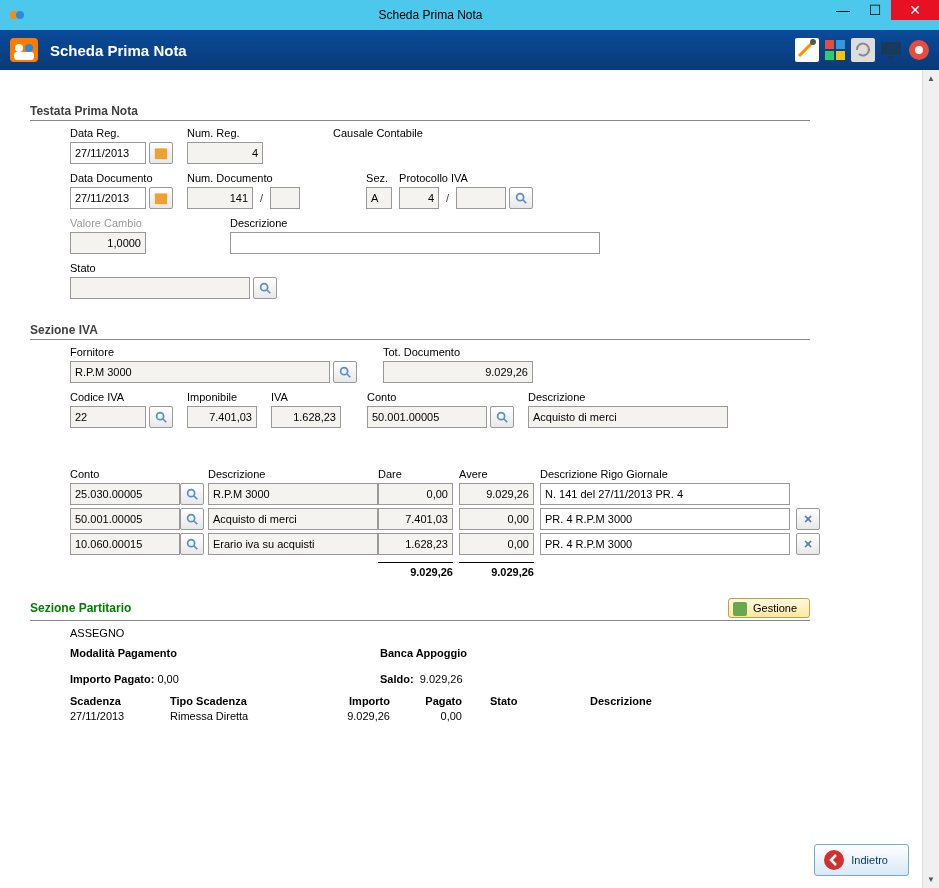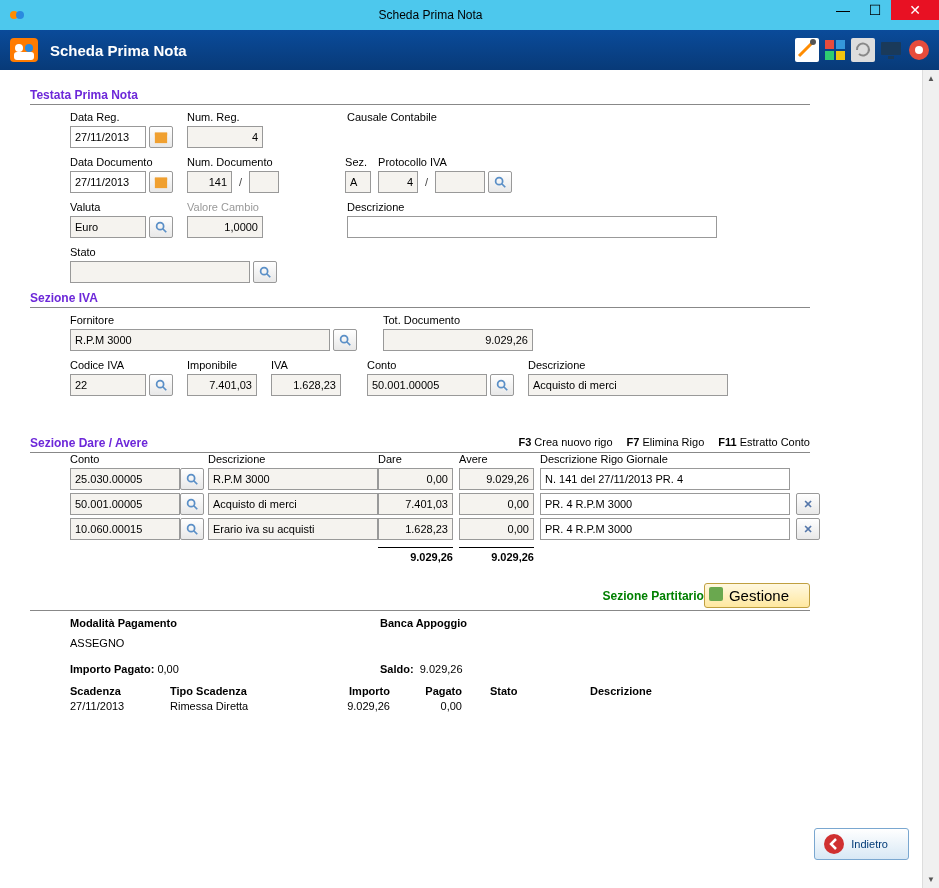--- a/index.html
+++ b/index.html
@@ -23,21 +23,21 @@
 
 
 .content { height: calc(888px - 30px - 40px); display: flex; }
 .scroll-area { flex: 1; padding: 10px 30px 0 30px; overflow-y: auto; background: #fff; }
 .vscroll { width: 17px; background: #f0f0f0; border-left: 1px solid #ddd; position: relative; }
 .vscroll .up-arrow, .vscroll .down-arrow { width:100%; height:17px; display:flex; align-items:center; justify-content:center; color:#555; font-size:8px; }
 .vscroll .up-arrow { position:absolute; top:0; }
 .vscroll .down-arrow { position:absolute; bottom:0; }
 
 
-.section-title { color: #6d28d9; font-weight: bold; font-size: 12px; margin: 8px 0 6px; border-bottom: 1px solid #888; padding-bottom: 2px; width: 780px; }
+.section-title { color: #404040; font-weight: bold; font-size: 12px; margin: 24px 0 6px; border-bottom: 1px solid #888; padding-bottom: 2px; width: 780px; }
 .section-body { padding-left: 40px; }
 
 
 .row { display: flex; align-items: flex-start; margin-bottom: 8px; gap: 0; }
 .field { display: flex; flex-direction: column; margin-right: 14px; }
 .field .label { color: #000; margin-bottom: 3px; font-size: 11px; }
 .field .label.disabled { color: #999; }
 .field .input-row { display: flex; align-items: center; gap: 3px; }
 input[type="text"] { height: 22px; border: 1px solid #999; padding: 0 4px; background: #fff; font-size: 11px; }
 input[readonly], input.readonly { background: #f5f3ef; }
@@ -65,36 +65,36 @@
 .da-table .col-avere { width: 75px; }
 .da-table .col-rigo { width: 250px; }
 .da-table .col-del { width: 30px; }
 .da-table input { width: 100%; }
 .da-table .head { font-size: 11px; color: #000; }
 .da-table .totals { border-top: 1px solid #000; margin-top: 4px; padding-top: 3px; font-weight: bold; }
 .del-btn { width:24px; height:22px; border:1px solid #999; background: linear-gradient(#fff,#e8e8e8); border-radius:2px; display:flex; align-items:center; justify-content:center; color:#5577aa; font-weight:bold; cursor:pointer; }
 
 
 .partitario-header { display: flex; align-items: center; width: 780px; border-bottom: 1px solid #888; padding-bottom: 2px; margin: 20px 0 6px; }
-.partitario-header .title { color: #008000; font-weight: bold; font-size: 12px; flex: 1; text-align: right; }
-.gestione-btn { border: 1px solid #c0a040; background: linear-gradient(#fff8e0,#ffe8a0); padding: 3px 20px 3px 24px; border-radius: 3px; position: relative; cursor: pointer; font-size: 15px; }
+.partitario-header .title { color: #008000; font-weight: bold; font-size: 12px; flex: 1; }
+.gestione-btn { border: 1px solid #c0a040; background: linear-gradient(#fff8e0,#ffe8a0); padding: 3px 12px 3px 24px; border-radius: 3px; position: relative; cursor: pointer; font-size: 11px; }
 .gestione-btn::before { content: ''; position: absolute; left: 4px; top: 3px; width: 14px; height: 14px; background: #6aa84f; border-radius: 2px; }
 
 .part-body { padding-left: 40px; width: 780px; }
 .part-row { display: flex; margin-bottom: 8px; }
 .part-label { font-weight: bold; }
 .part-col1 { width: 310px; }
 .part-col2 { width: 240px; }
 
 .sched-head { display: flex; font-weight: bold; margin-top: 10px; }
 .sched-row { display: flex; margin-top: 3px; }
 .sc-c1 { width: 100px; } .sc-c2 { width: 150px; } .sc-c3 { width: 90px; text-align: right; padding-right: 20px; } .sc-c4 { width: 80px; text-align: right; padding-right: 28px; } .sc-c5 { width: 100px; } .sc-c6 { width: 120px; }
 
 
-.footer { position: fixed; bottom: 28px; right: 30px; }
+.footer { position: fixed; bottom: 12px; right: 30px; }
 .back-btn { border: 1px solid #7aa7d0; background: linear-gradient(#ffffff,#d8e8f5); padding: 8px 20px 8px 36px; border-radius: 3px; position: relative; cursor: pointer; color: #003a77; font-size: 12px; }
 .back-btn .arrow { position: absolute; left: 8px; top: 50%; transform: translateY(-50%); width: 22px; height: 22px; }
 </style>
 </head>
 <body>
 
 <div class="titlebar">
   <div class="app-icon">
     <svg viewBox="0 0 18 18">
         <circle cx="6" cy="9" r="4" fill="#ff8c00"></circle>
@@ -173,42 +173,42 @@
                 </svg>
               </div>
       </div>
     </div>
     <div class="field">
       <div class="label">Num. Reg.</div>
       <div class="input-row">
               <input type="text" class="readonly right" readonly="" style="width: 76px;" value="4">
             </div>
     </div>
-    <div class="field" style="margin-left:70px">
+    <div class="field" style="margin-left:56px">
       <div class="label">Causale Contabile</div>
     </div>
   </div>
 
   <div class="row">
     <div class="field">
       <div class="label">Data Documento</div>
       <div class="input-row">
         <input type="text" style="width: 76px;" value="27/11/2013">
         <div class="icon-btn cal-btn">
                 <svg viewBox="0 0 16 16">
                   <rect x="1" y="3" width="14" height="12"></rect>
                   <rect x="1" y="3" width="14" height="3" fill="#c7731a"></rect>
                 </svg>
               </div>
       </div>
     </div>
     <div class="field">
       <div class="label">Num. Documento</div>
       <div class="input-row">
-        <input type="text" class="readonly right" readonly="" style="width: 45px;" value="141">
+        <input type="text" class="readonly right" readonly="" style="width: 66px;" value="141">
         <span class="sep">/</span>
         <input type="text" class="readonly" readonly="" style="width: 30px;" value="">
       </div>
     </div>
     <div class="field" style="margin-left:52px">
       <div class="input-row">
         <div style="display:flex;flex-direction:column;margin-right:4px">
           <div class="label">Sez.</div>
           <input type="text" class="readonly" readonly="" style="width: 26px;" value="A">
         </div>
@@ -225,32 +225,20 @@
                     </svg>
                   </div>
           </div>
         </div>
       </div>
     </div>
   </div>
 
   <div class="row">
     <div class="field">
-      <div class="label">Valuta</div>
-      <div class="input-row">
-        <input type="text" class="readonly" readonly="" style="width: 76px;" value="Euro">
-        <div class="icon-btn search-btn">
-                <svg viewBox="0 0 16 16">
-                  <circle cx="7" cy="7" r="4"></circle>
-                  <line x1="10" y1="10" x2="14" y2="14"></line>
-                </svg>
-              </div>
-      </div>
-    </div>
-    <div class="field">
       <div class="label disabled">Valore Cambio</div>
       <div class="input-row">
               <input type="text" class="readonly right" readonly="" style="width: 76px;" value="1,0000">
             </div>
     </div>
     <div class="field" style="margin-left:70px">
       <div class="label">Descrizione</div>
       <div class="input-row">
               <input type="text" style="width: 370px;" value="">
             </div>
@@ -335,29 +323,20 @@
     <div class="field">
       <div class="label">Descrizione</div>
       <div class="input-row">
               <input type="text" class="readonly" readonly="" style="width: 200px;" value="Acquisto di merci">
             </div>
     </div>
   </div>
 </div>
 
 <div style="margin-top:40px"></div>
-<div style="position:relative;width:780px">
-  <div class="section-title" style="border:none">Sezione Dare / Avere</div>
-  <div class="da-header" style="position:absolute;right:0;top:0">
-    <span><span class="hotkey">F3</span> <span>Crea nuovo rigo</span></span>
-    <span><span class="hotkey">F7</span> <span>Elimina Rigo</span></span>
-    <span><span class="hotkey">F11</span> <span>Estratto Conto</span></span>
-  </div>
-  <div style="border-bottom:1px solid #888;width:780px;margin-top:-6px"></div>
-</div>
 
 <div class="section-body">
   <div class="da-table" id="da-table">
     <div class="da-row head">
       <div class="col-conto">Conto</div>
       <div class="col-search"></div>
       <div class="col-descr">Descrizione</div>
       <div class="col-dare">Dare</div>
       <div class="col-avere" style="margin-left:6px">Avere</div>
       <div class="col-rigo" style="margin-left:6px">Descrizione Rigo Giornale</div>
@@ -423,26 +402,26 @@
           </div>
         </div>
 </div>
 
 <div class="partitario-header">
   <div class="title">Sezione Partitario</div>
   <div class="gestione-btn">Gestione</div>
 </div>
 <div class="part-body">
   <div class="part-row">
+    <div class="part-col1"><span>ASSEGNO</span></div>
+    <div class="part-col2"><span></span></div>
+  </div>
+  <div class="part-row">
     <div class="part-col1"><span class="part-label">Modalità Pagamento</span></div>
     <div class="part-col2"><span class="part-label">Banca Appoggio</span></div>
-  </div>
-  <div class="part-row">
-    <div class="part-col1"><span>ASSEGNO</span></div>
-    <div class="part-col2"><span></span></div>
   </div>
   <div class="part-row" style="margin-top:14px">
     <div class="part-col1"><span class="part-label">Importo Pagato:</span> <span>0,00</span></div>
     <div class="part-col2"><span class="part-label">Saldo:</span>&nbsp;&nbsp;<span>9.029,26</span></div>
   </div>
   <div class="sched-head">
     <div class="sc-c1">Scadenza</div>
     <div class="sc-c2">Tipo Scadenza</div>
     <div class="sc-c3">Importo</div>
     <div class="sc-c4">Pagato</div>

